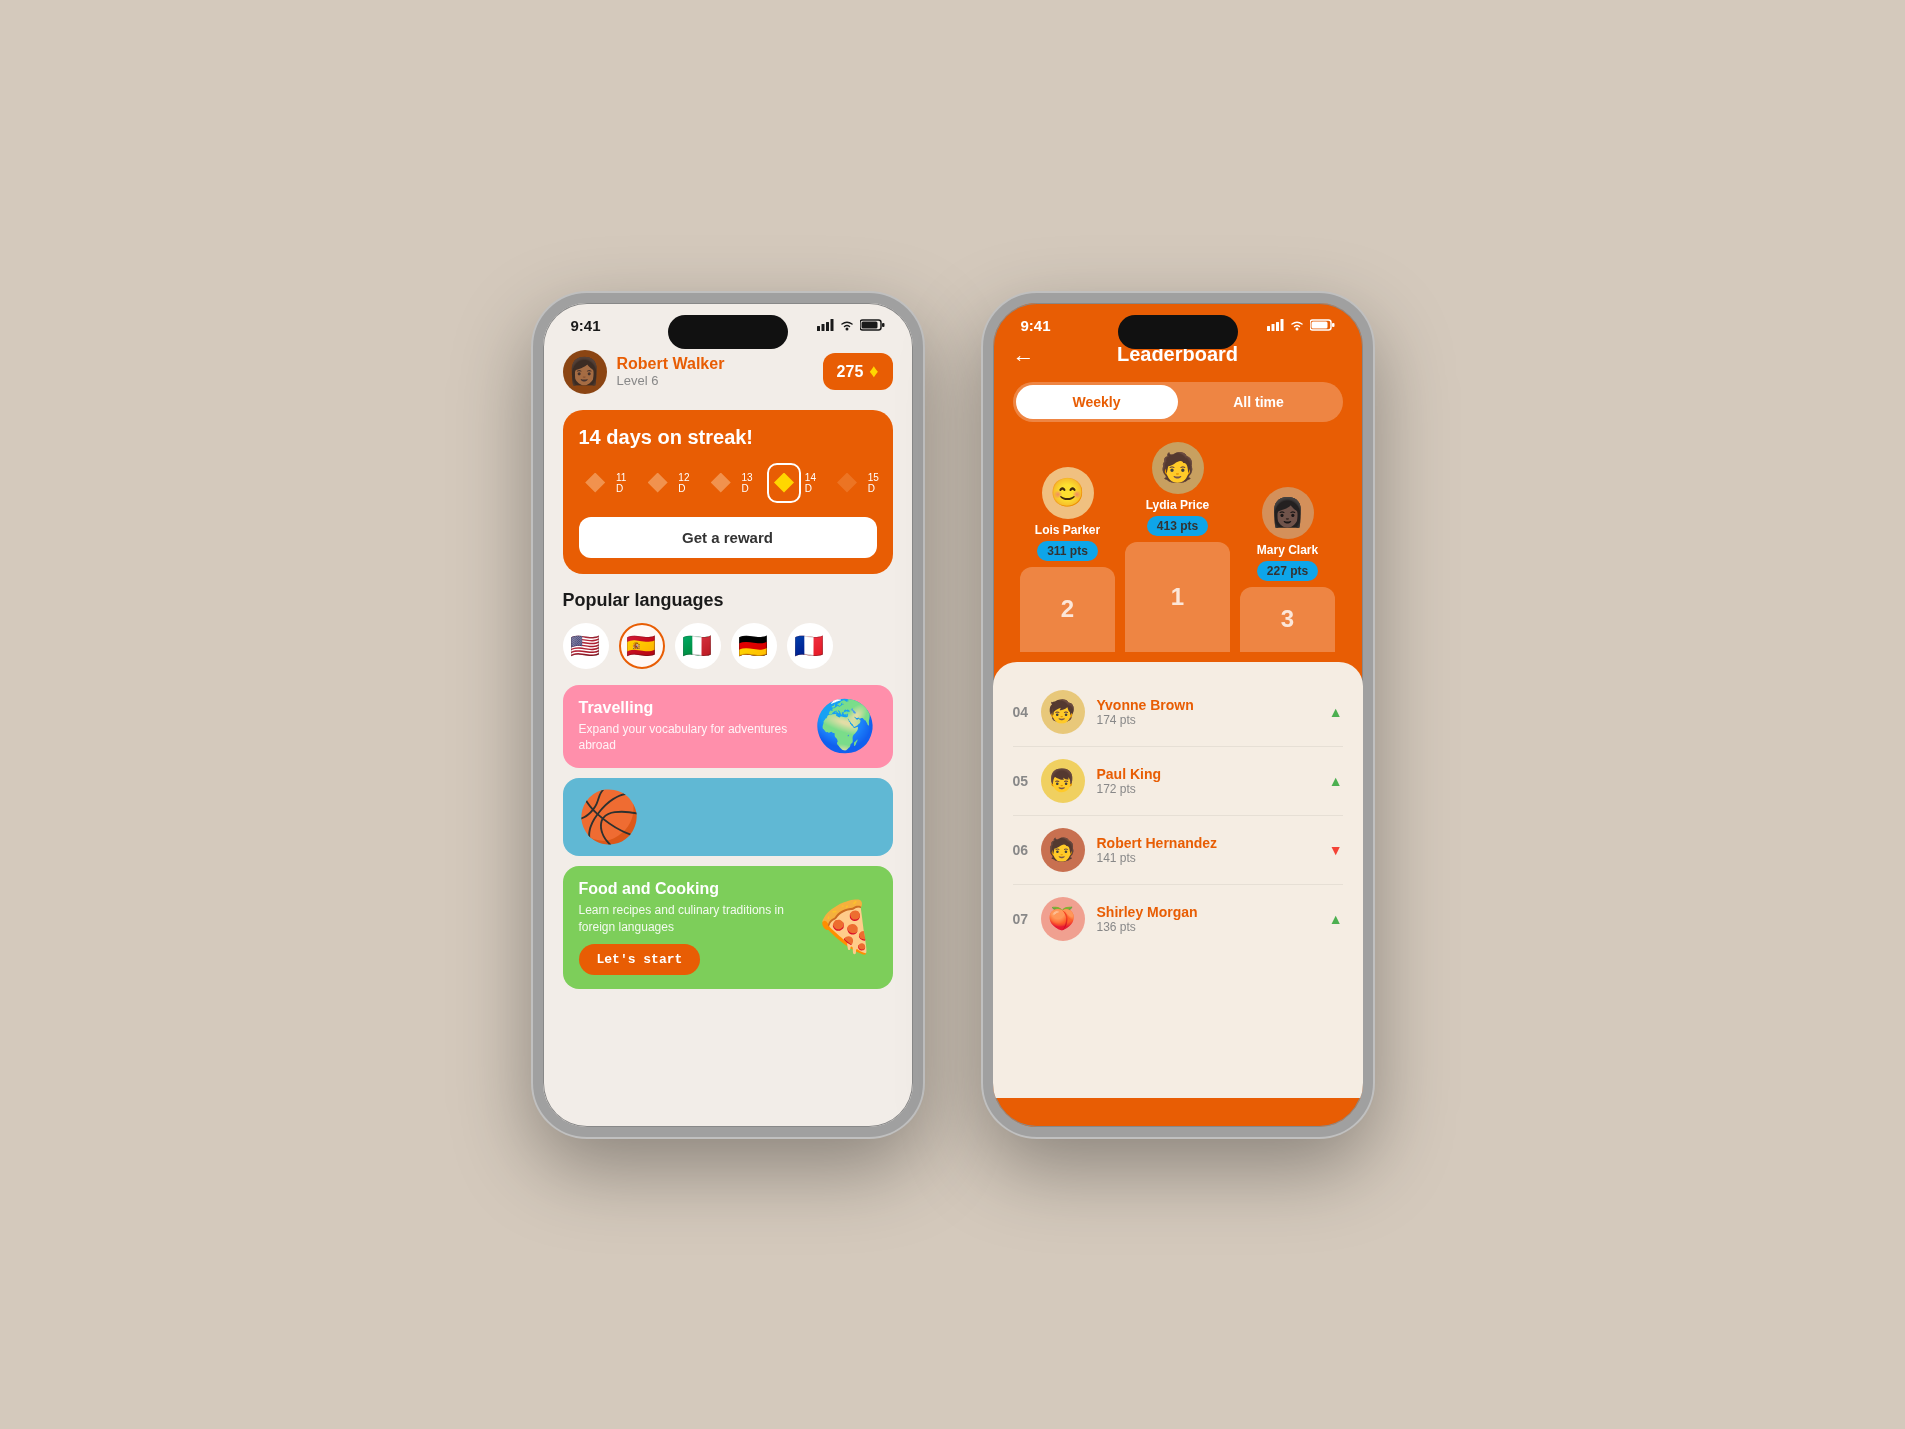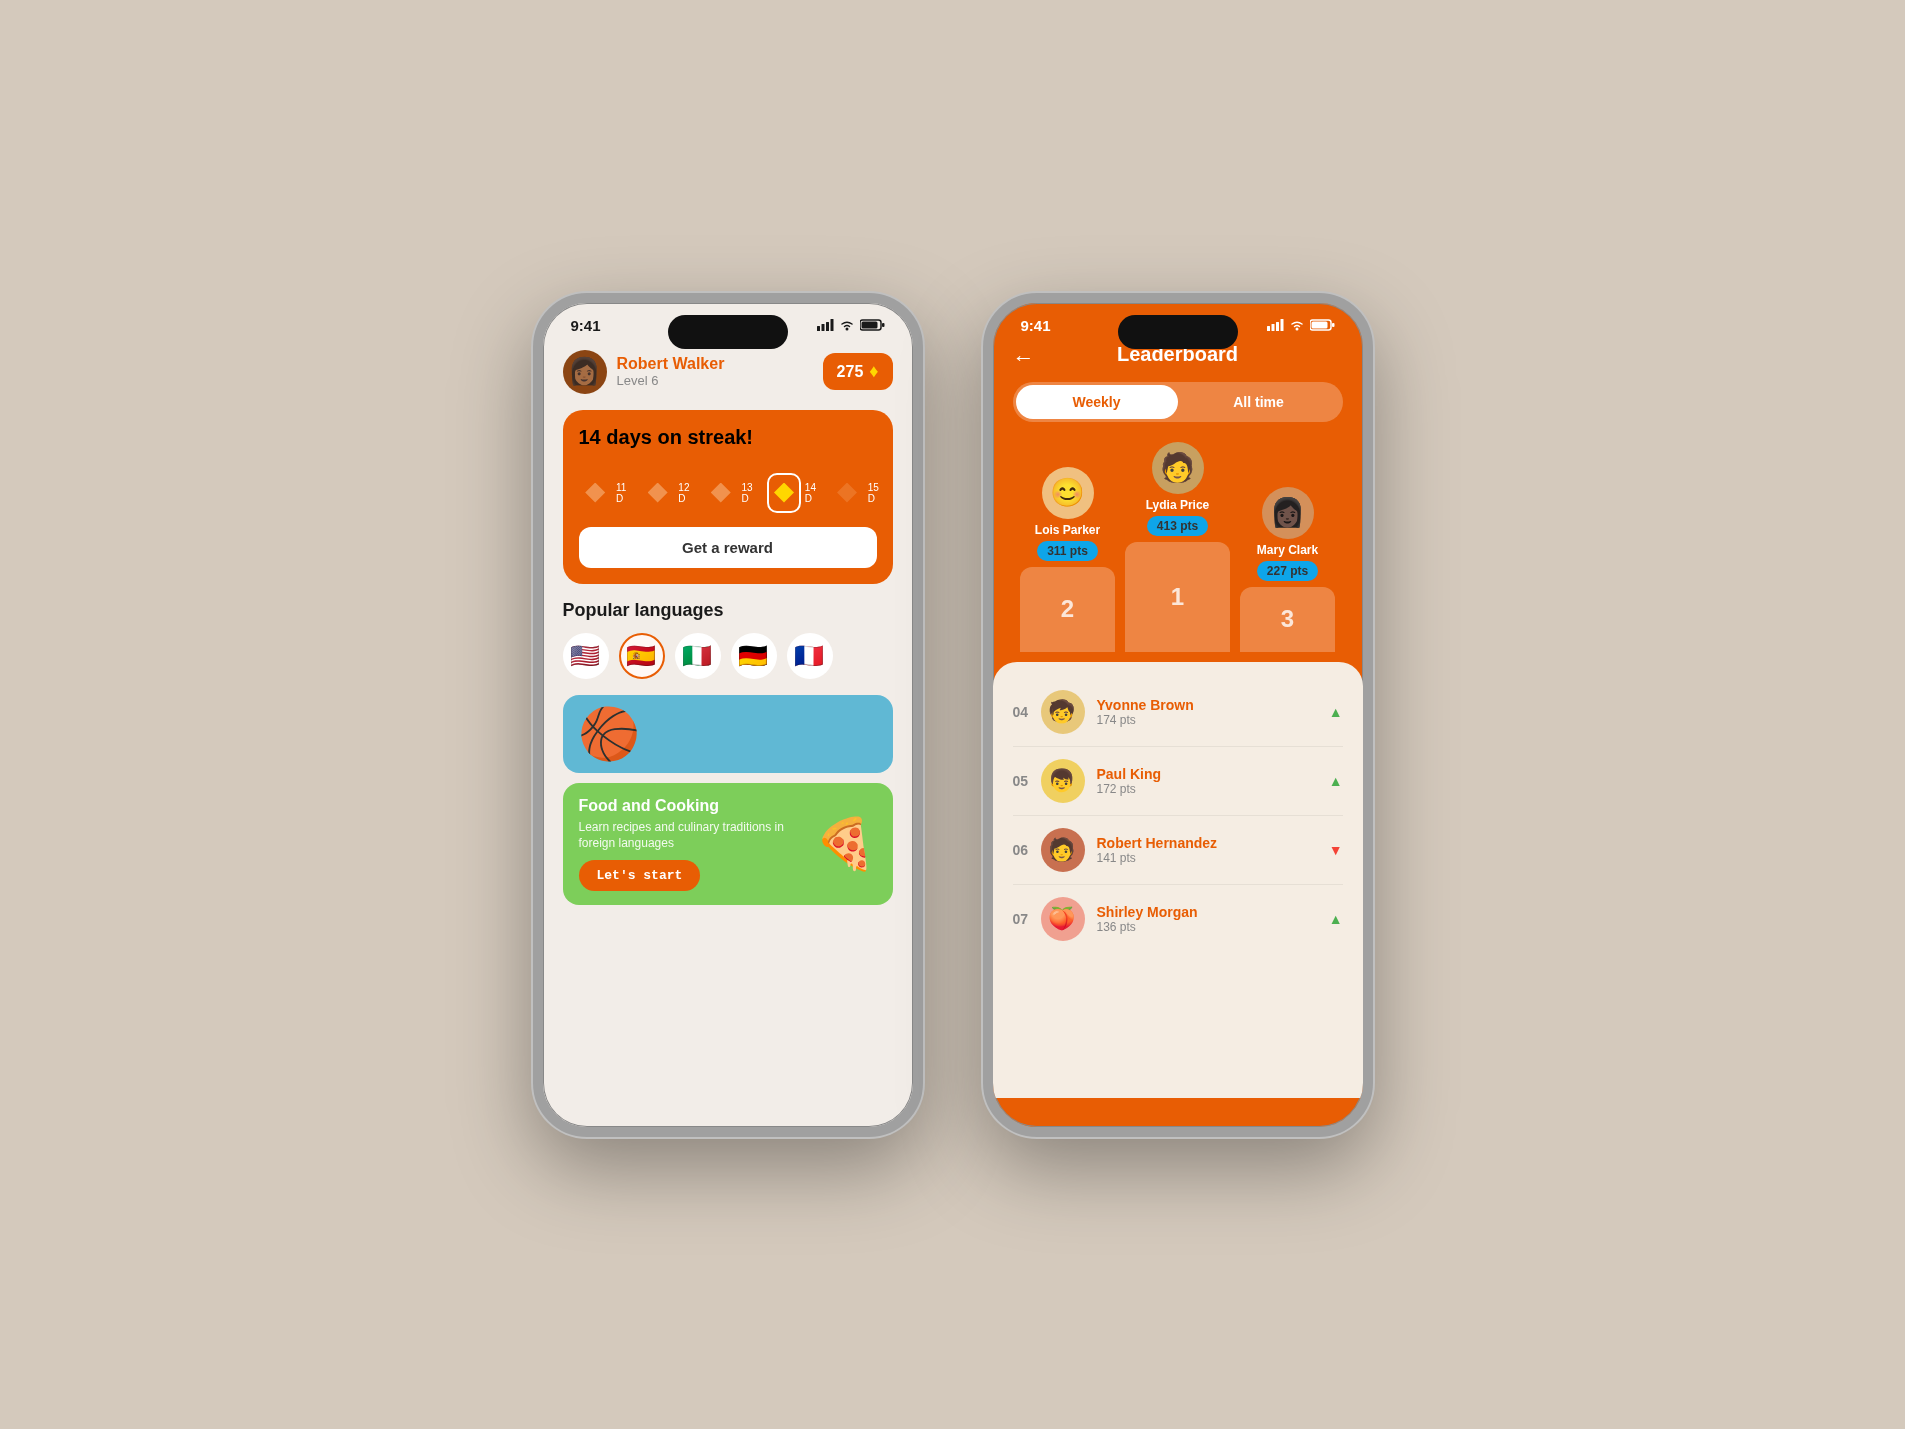--- a/index.html
+++ b/index.html
@@ -140,24 +140,24 @@
     .gem-icon { color: #FFD700; font-size: 18px; }
 
     
     .streak-card {
       background: #E85D04;
       border-radius: 20px;
       padding: 16px;
       margin-bottom: 16px;
     }
     .streak-title {
-      color: #000000;
+      color: #ffffff;
       font-size: 20px;
       font-weight: 700;
-      margin-bottom: 24px;
+      margin-bottom: 14px;
     }
     .streak-days {
       display: flex;
       gap: 8px;
       margin-bottom: 14px;
     }
     .day-item {
       flex: 1;
       display: flex;
       align-items: center;
@@ -530,20 +530,27 @@
 
     <div class="section-title">Popular languages</div>
     <div class="language-flags">
       <button class="flag-btn">🇺🇸</button>
       <button class="flag-btn selected">🇪🇸</button>
       <button class="flag-btn">🇮🇹</button>
       <button class="flag-btn">🇩🇪</button>
       <button class="flag-btn">🇫🇷</button>
     </div>
 
+    <div class="category-card travel">
+      <div class="card-text">
+        <div class="card-title">Travelling</div>
+        <div class="card-desc">Expand your vocabulary for adventures abroad</div>
+      </div>
+      <div class="card-emoji">🌍</div>
+    </div>
 
     <div class="category-card sport">
       <div class="card-emoji">🏀</div>
     </div>
 
     <div class="category-card food">
       <div style="display:flex; justify-content:space-between; align-items:center; width:100%;">
         <div class="card-text">
           <div class="card-title">Food and Cooking</div>
           <div class="card-desc">Learn recipes and culinary traditions in foreign languages</div>

